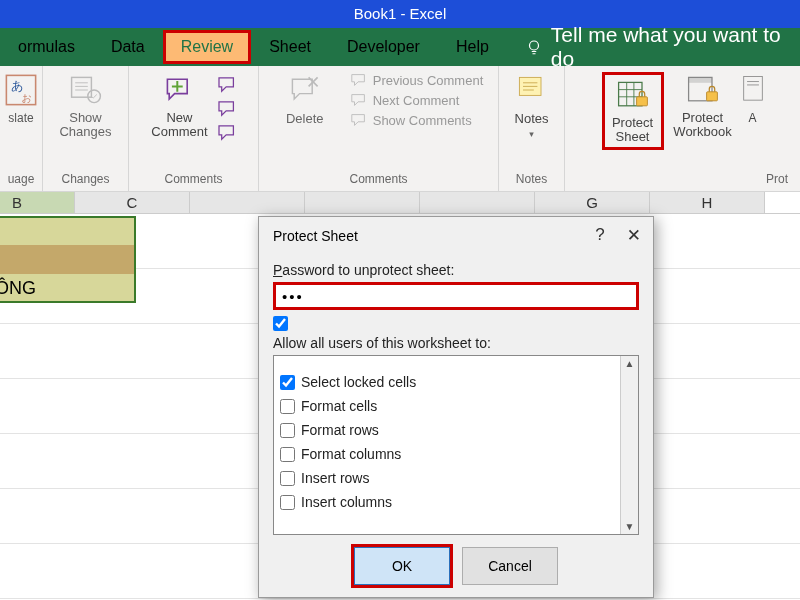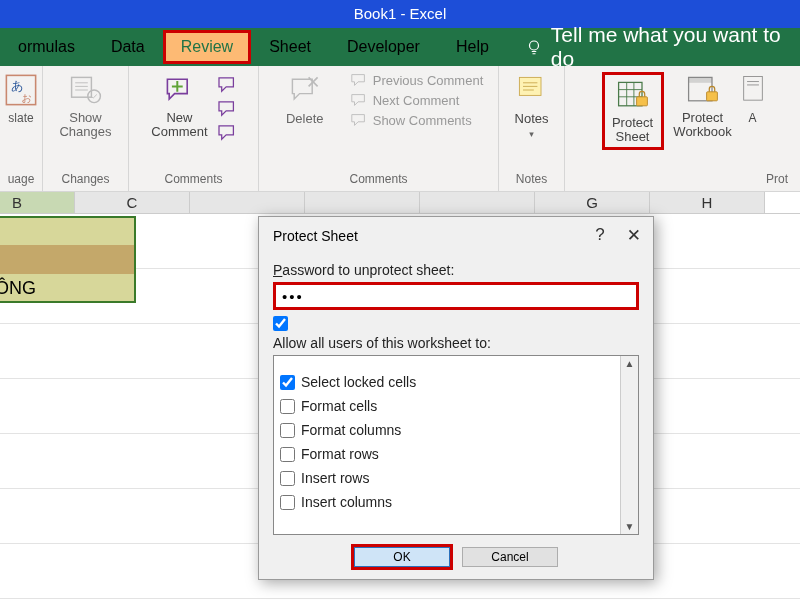--- a/index.html
+++ b/index.html
@@ -40,21 +40,21 @@
   .dlg-body label { display: block; margin: 4px 0; }
   .pw { width: 100%; height: 28px; border: 3px solid #c00; padding: 2px 6px; font-size: 15px; letter-spacing: 2px; background: #fff; }
   .chk { display: flex; align-items: center; gap: 6px; margin: 6px 0 2px 0; }
   .chk input { width: 15px; height: 15px; }
   .listbox { border: 1px solid #888; background: #fff; height: 180px; margin-top: 4px; display: flex; }
   .listitems { flex: 1; overflow: hidden; padding: 14px 6px; }
   .listitems .li { display: flex; align-items: center; gap: 6px; font-size: 14px; height: 24px; }
   .listitems .li input { width: 15px; height: 15px; }
   .scrollbar { width: 18px; background: #f0f0f0; border-left: 1px solid #ccc; display: flex; flex-direction: column; justify-content: space-between; align-items: center; font-size: 10px; color: #555; padding: 2px 0; }
   .dlg-buttons { display: flex; justify-content: center; gap: 12px; padding-top: 12px; }
-  .btn { width: 96px; height: 20px; background: #e1e1e1; border: 1px solid #adadad; font-size: 12px; }
+  .btn { width: 96px; height: 38px; background: #e1e1e1; border: 1px solid #adadad; font-size: 14px; }
   .btn.ok { background: #cfe4f7; border: 1px solid #2a6fbb; outline: 3px solid #c00; }
   svg { display: block; }
 </style>
 </head>
 <body>
 
 <div class="titlebar">Book1  -  Excel</div>
 
 <div class="tabs">
   <div class="tab">ormulas</div>
@@ -260,25 +260,25 @@
         <div class="li">
             <input type="checkbox" checked="" style="">
             <span>Select locked cells</span>
           </div>
         <div class="li">
             <input type="checkbox" style="">
             <span>Format cells</span>
           </div>
         <div class="li">
             <input type="checkbox" style="">
+            <span>Format rows</span>
+          </div>
+        <div class="li">
+            <input type="checkbox" style="">
             <span>Format columns</span>
-          </div>
-        <div class="li">
-            <input type="checkbox" style="">
-            <span>Format rows</span>
           </div>
         <div class="li">
             <input type="checkbox" style="">
             <span>Insert rows</span>
           </div>
         <div class="li">
             <input type="checkbox" style="">
             <span>Insert columns</span>
           </div>
       </div>

